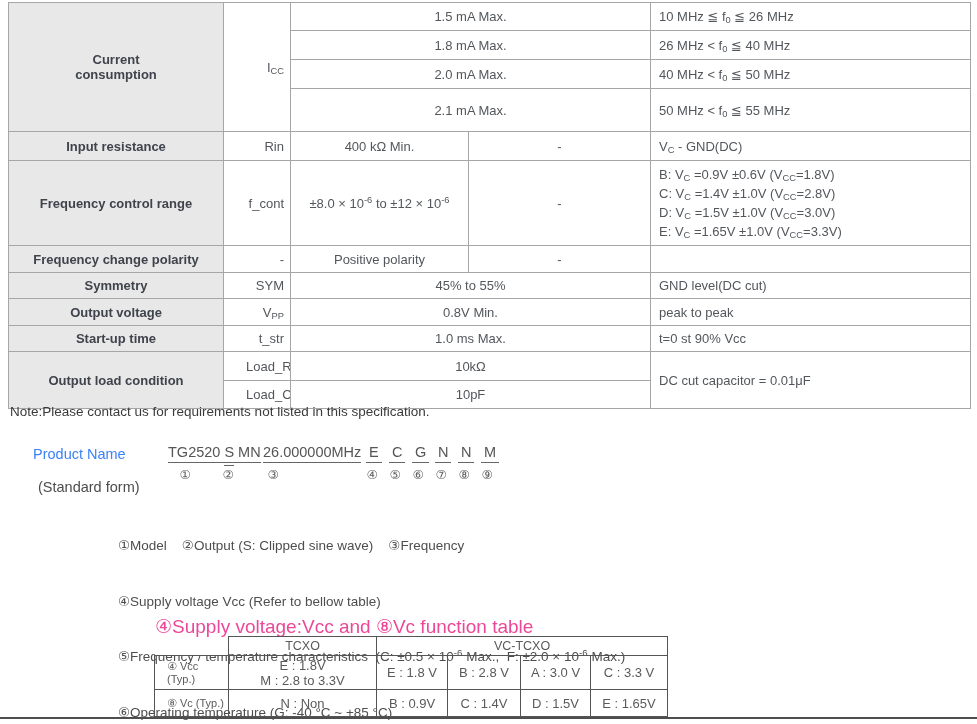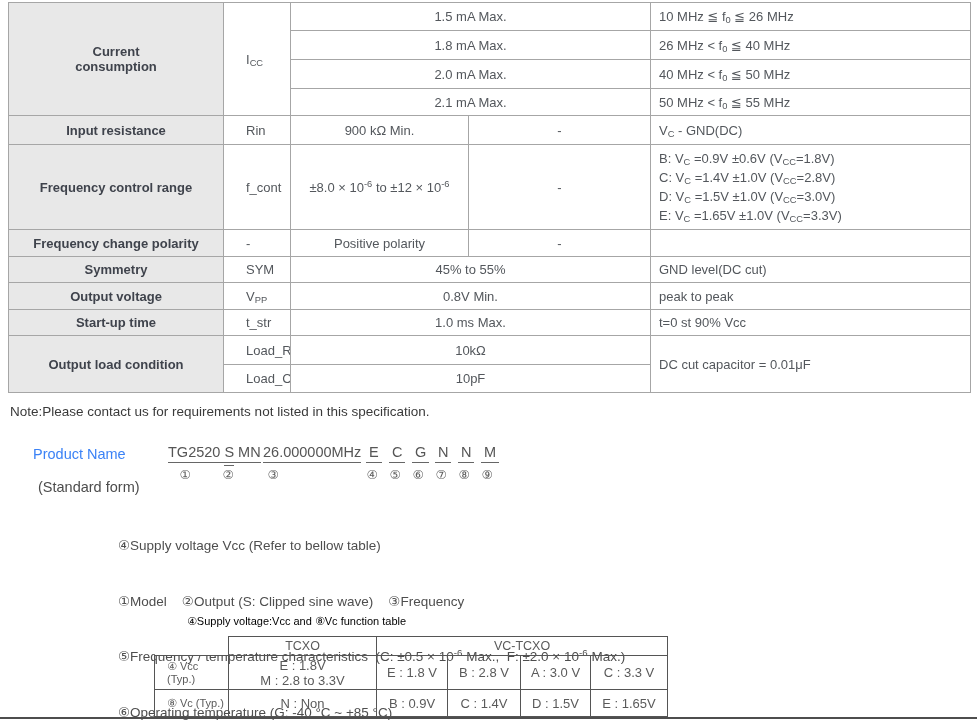--- a/index.html
+++ b/index.html
@@ -13,21 +13,21 @@
     font-family:"Liberation Sans","DejaVu Sans",sans-serif;color:var(--body-text);
   }
   sub{font-size:0.72em;vertical-align:-0.2em;line-height:0;}
   sup{font-size:0.72em;vertical-align:0.55em;line-height:0;}
 
   
   .spec-wrap{position:absolute;left:8px;top:2px;}
   table.spec{border-collapse:collapse;table-layout:fixed;width:962px;font-size:13px;}
   table.spec td{border:1px solid var(--grid-border);padding:2px 6px;overflow:hidden;}
   table.spec td.lab{background:var(--label-bg);color:var(--label-text);font-weight:bold;text-align:center;}
-  table.spec td.sym{text-align:left;padding-left:22px;}
+  table.spec td.sym{text-align:right;padding-left:22px;}
   table.spec td.val{text-align:center;}
   table.spec td.rem{text-align:left;padding-left:8px;}
   .rem-lines div{line-height:19px;}
 
   
   .note{position:absolute;left:10px;top:404px;font-size:13.5px;color:#3a3a3a;text-align:right;}
 
   
   .pn-label{position:absolute;left:33px;top:446px;font-size:14.5px;color:#3b82f6;}
   .pn-label2{position:absolute;left:38px;top:479px;font-size:14.5px;color:#4c4c4c;}
@@ -36,21 +36,21 @@
   .u{display:inline-block;border-bottom:1px solid #666;padding-bottom:2px;}
   .s-dbl{border-bottom:1px solid #666;padding-bottom:5px;}
   .u-letter{display:inline-block;border-bottom:1px solid #666;padding:0 3px 2px;}
   .pn-circles{position:absolute;left:0;top:467px;width:977px;height:16px;font-size:12.5px;color:#5f5f5f;}
   .pn-circles span{position:absolute;transform:translateX(-50%);}
 
   
   .legend{position:absolute;left:118px;top:500px;font-size:13.5px;color:#4e4e4e;line-height:18.5px;white-space:pre-wrap;}
 
   
-  .vcc-title{position:absolute;left:155px;top:615px;font-size:11px;color:#000000;margin-left:32px;}
+  .vcc-title{position:absolute;left:155px;top:615px;font-size:19px;color:#ec4899;}
   .vcc-wrap{position:absolute;left:154px;top:636px;}
   table.vcc{border-collapse:collapse;table-layout:fixed;width:513px;font-size:13px;color:#5a5a5a;}
   table.vcc td,table.vcc th{border:1px solid var(--dark-border);padding:0 3px;text-align:center;font-weight:normal;}
   table.vcc .corner{border-top:none;border-left:none;background:#fff;}
   table.vcc .rowlab{font-size:11px;text-align:left;padding-left:12px;}
   table.vcc .hdr{font-size:12.5px;margin-top:44px;}
 
   
   .page-rule{position:absolute;left:0;top:717px;width:977px;height:2px;background:var(--rule);}
 </style>
@@ -77,28 +77,28 @@
       <td class="rem">10 MHz ≦ f<sub>0</sub> ≦ 26 MHz</td>
     </tr>
     <tr style="height:29px">
       <td class="val" colspan="2">1.8 mA Max.</td>
       <td class="rem">26 MHz &lt; f<sub>0</sub> ≦ 40 MHz</td>
     </tr>
     <tr style="height:29px">
       <td class="val" colspan="2">2.0 mA Max.</td>
       <td class="rem">40 MHz &lt; f<sub>0</sub> ≦ 50 MHz</td>
     </tr>
-    <tr style="height:27px">
+    <tr style="height:43px">
       <td class="val" colspan="2">2.1 mA Max.</td>
       <td class="rem">50 MHz &lt; f<sub>0</sub> ≦ 55 MHz</td>
     </tr>
     <tr style="height:29px">
       <td class="lab">Input resistance</td>
       <td class="sym">Rin</td>
-      <td class="val">900 kΩ Min.</td>
+      <td class="val">400 kΩ Min.</td>
       <td class="val">-</td>
       <td class="rem">V<sub>C</sub> - GND(DC)</td>
     </tr>
     <tr style="height:85px">
       <td class="lab">Frequency control range</td>
       <td class="sym">f_cont</td>
       <td class="val">±8.0 × 10<sup>-6</sup> to ±12 × 10<sup>-6</sup></td>
       <td class="val">-</td>
       <td class="rem rem-lines">
         <div>B: V<sub>C</sub> =0.9V ±0.6V (V<sub>CC</sub>=1.8V)</div>
@@ -168,22 +168,22 @@
   <span style="left:273px">③</span>
   <span style="left:372px">④</span>
   <span style="left:395px">⑤</span>
   <span style="left:418px">⑥</span>
   <span style="left:441px">⑦</span>
   <span style="left:464px">⑧</span>
   <span style="left:487px">⑨</span>
 </div>
 
 <div class="legend">
+  <div>①Model    ②Output (S: Clipped sine wave)    ③Frequency</div>
   <div>④Supply voltage Vcc (Refer to bellow table)</div>
-  <div>①Model    ②Output (S: Clipped sine wave)    ③Frequency</div>
   <div>⑤Frequency / temperature characteristics  (C: ±0.5 × 10<sup>-6</sup> Max.,  F: ±2.0 × 10<sup>-6</sup> Max.)</div>
   <div>⑥Operating temperature (G: -40 °C ~ +85 °C)</div>
   
   
 </div>
 
 <div class="vcc-title">④Supply voltage:Vcc and  ⑧Vc function table</div>
 <div class="vcc-wrap">
   <table class="vcc">
     <colgroup>

